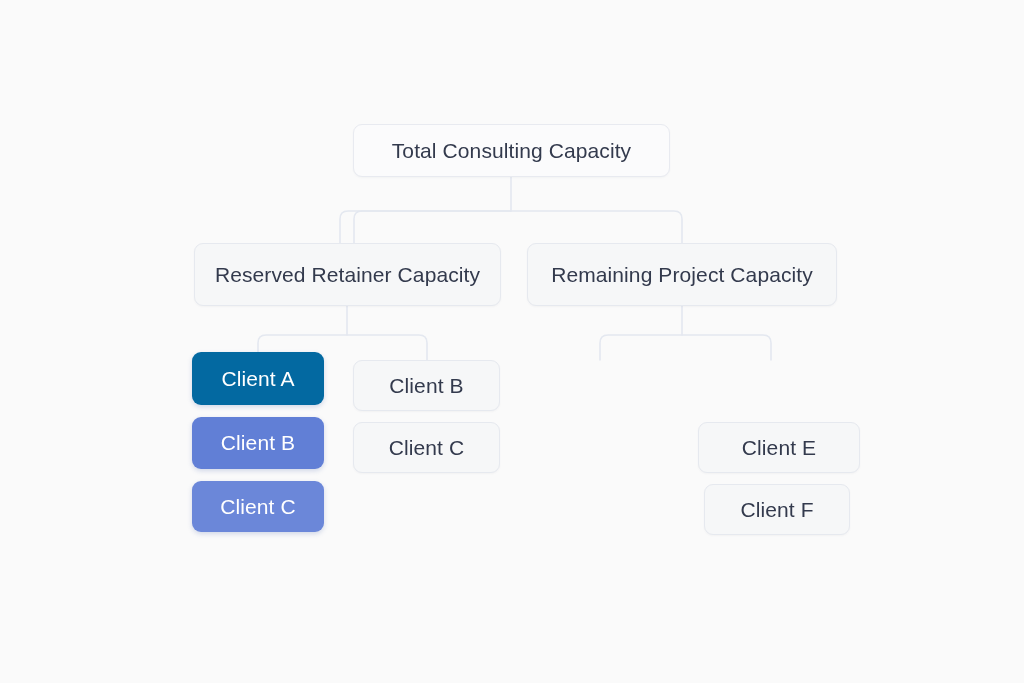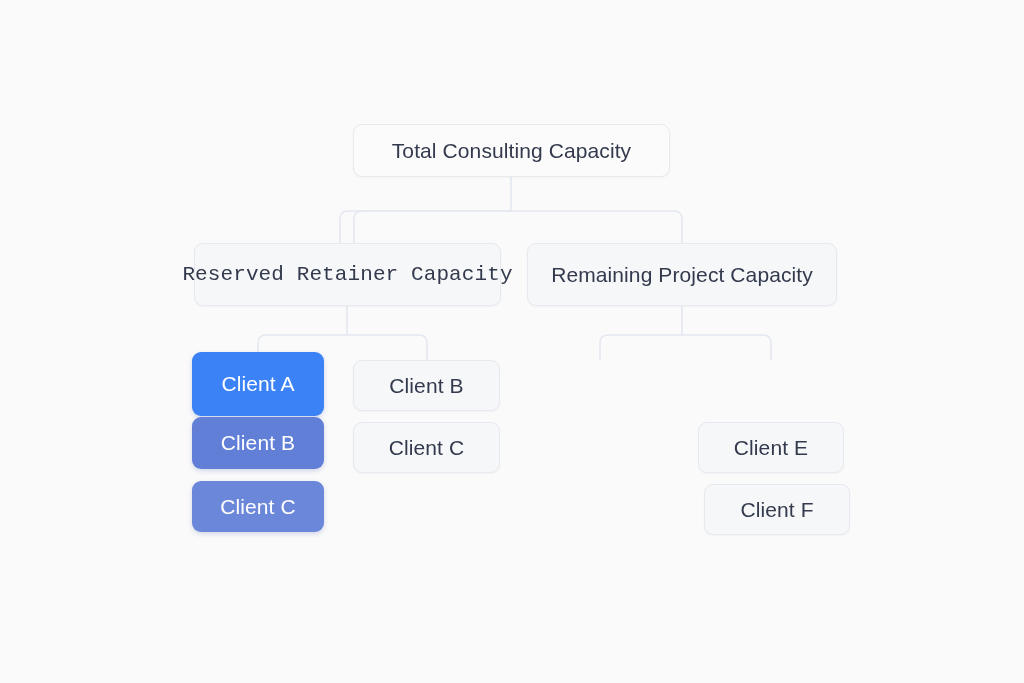--- a/index.html
+++ b/index.html
@@ -74,50 +74,50 @@
 
       <path d="M682,306 L682,335"></path>
       <path d="M600,360 L600,343 Q600,335 608,335 L763,335 Q771,335 771,343 L771,360"></path>
     </g>
   </svg>
 
   <div class="node root" style="left:353px; top:124px; width:317px; height:53px;">
     <span class="node-label">Total Consulting Capacity</span>
   </div>
 
-  <div class="node plain" style="left:194px; top:243px; width:307px; height:63px;font-family:Liberation Mono, monospace;">
+  <div class="node plain" style="left:194px; top:243px; width:307px; height:63px;">
     <span class="node-label">Reserved Retainer Capacity</span>
   </div>
 
   <div class="node plain" style="left:527px; top:243px; width:310px; height:63px;">
     <span class="node-label">Remaining Project Capacity</span>
   </div>
 
-  <div class="node accent" style="left:192px; top:352px; width:132px; height:64px; background:#3b82f6;">
+  <div class="node accent" style="left:192px; top:352px; width:132px; height:53px; background:#0369a1;">
     <span class="node-label">Client A</span>
   </div>
 
   <div class="node accent" style="left:192px; top:417px; width:132px; height:52px; background:#617fd6;">
     <span class="node-label">Client B</span>
   </div>
 
   <div class="node accent" style="left:192px; top:481px; width:132px; height:51px; background:#6b87d9;">
     <span class="node-label">Client C</span>
   </div>
 
   <div class="node plain" style="left:353px; top:360px; width:147px; height:51px;">
     <span class="node-label">Client B</span>
   </div>
 
   <div class="node plain" style="left:353px; top:422px; width:147px; height:51px;">
     <span class="node-label">Client C</span>
   </div>
 
 
-  <div class="node plain" style="left:698px; top:422px; width:146px; height:51px;">
+  <div class="node plain" style="left:698px; top:422px; width:162px; height:51px;">
     <span class="node-label">Client E</span>
   </div>
 
   <div class="node plain" style="left:698px; top:484px; width:146px; height:51px;margin-left:6px;">
     <span class="node-label">Client F</span>
   </div>
 
 </div>
 
 </body></html>

